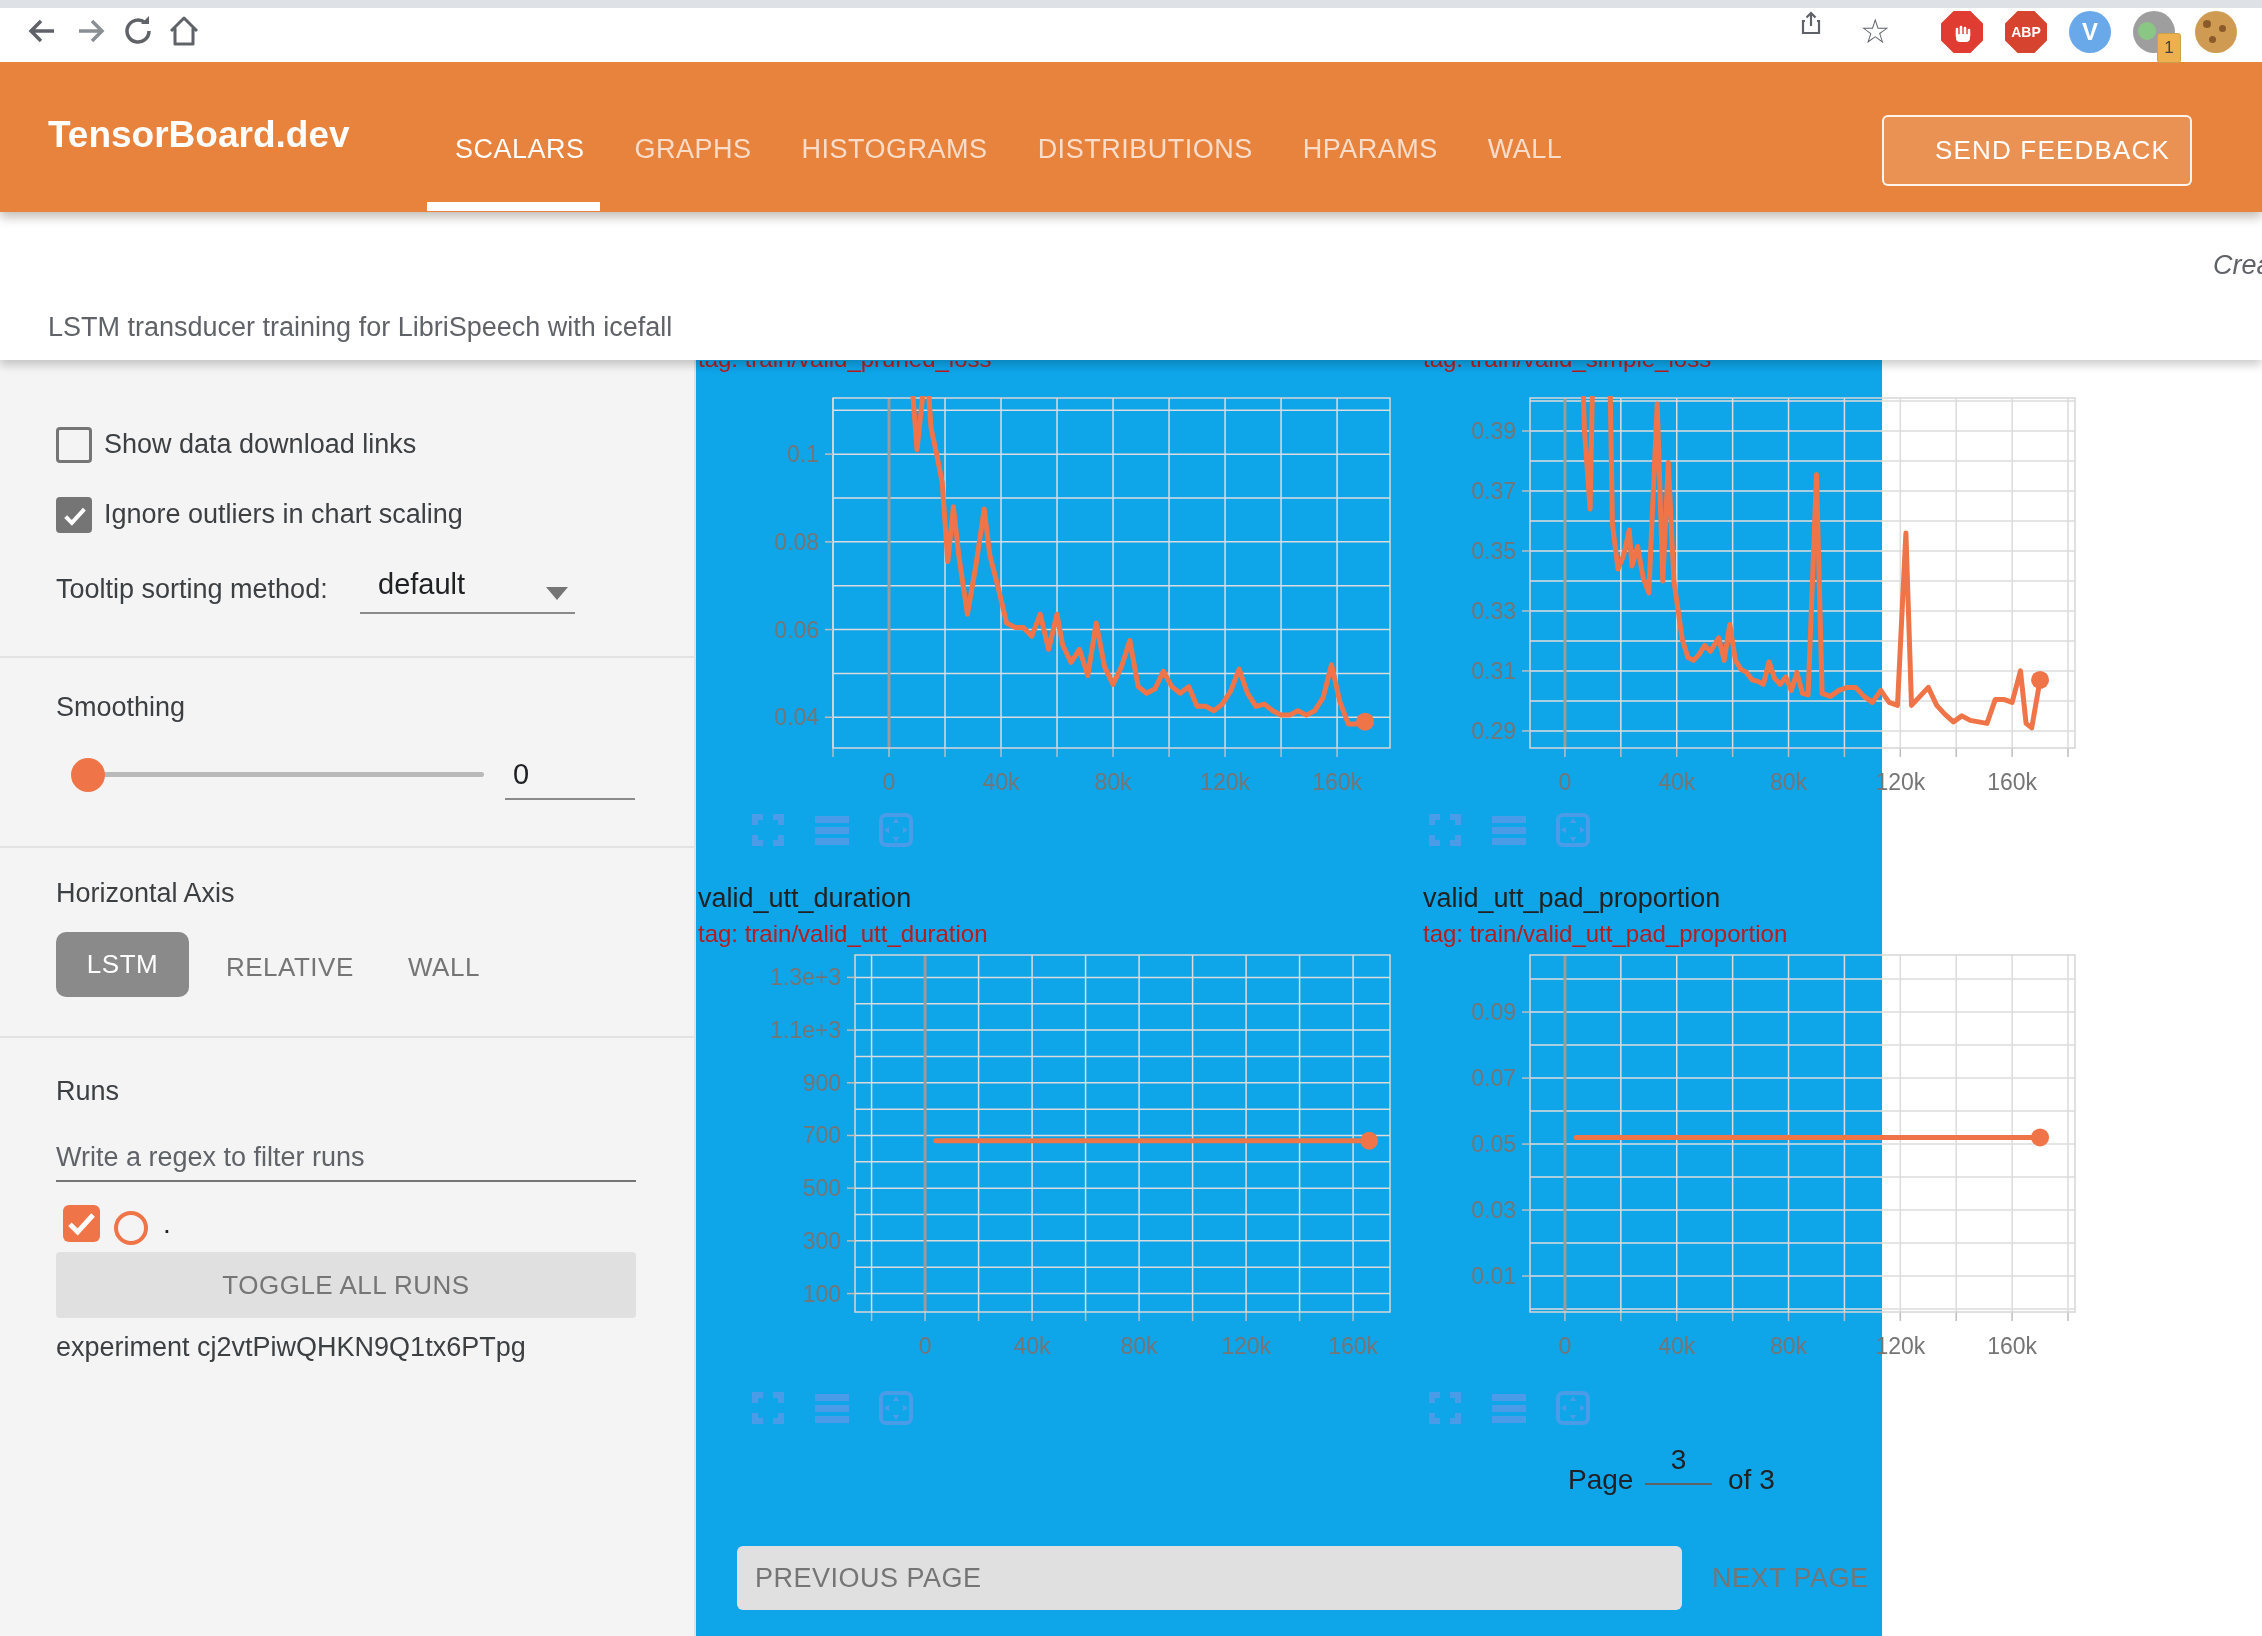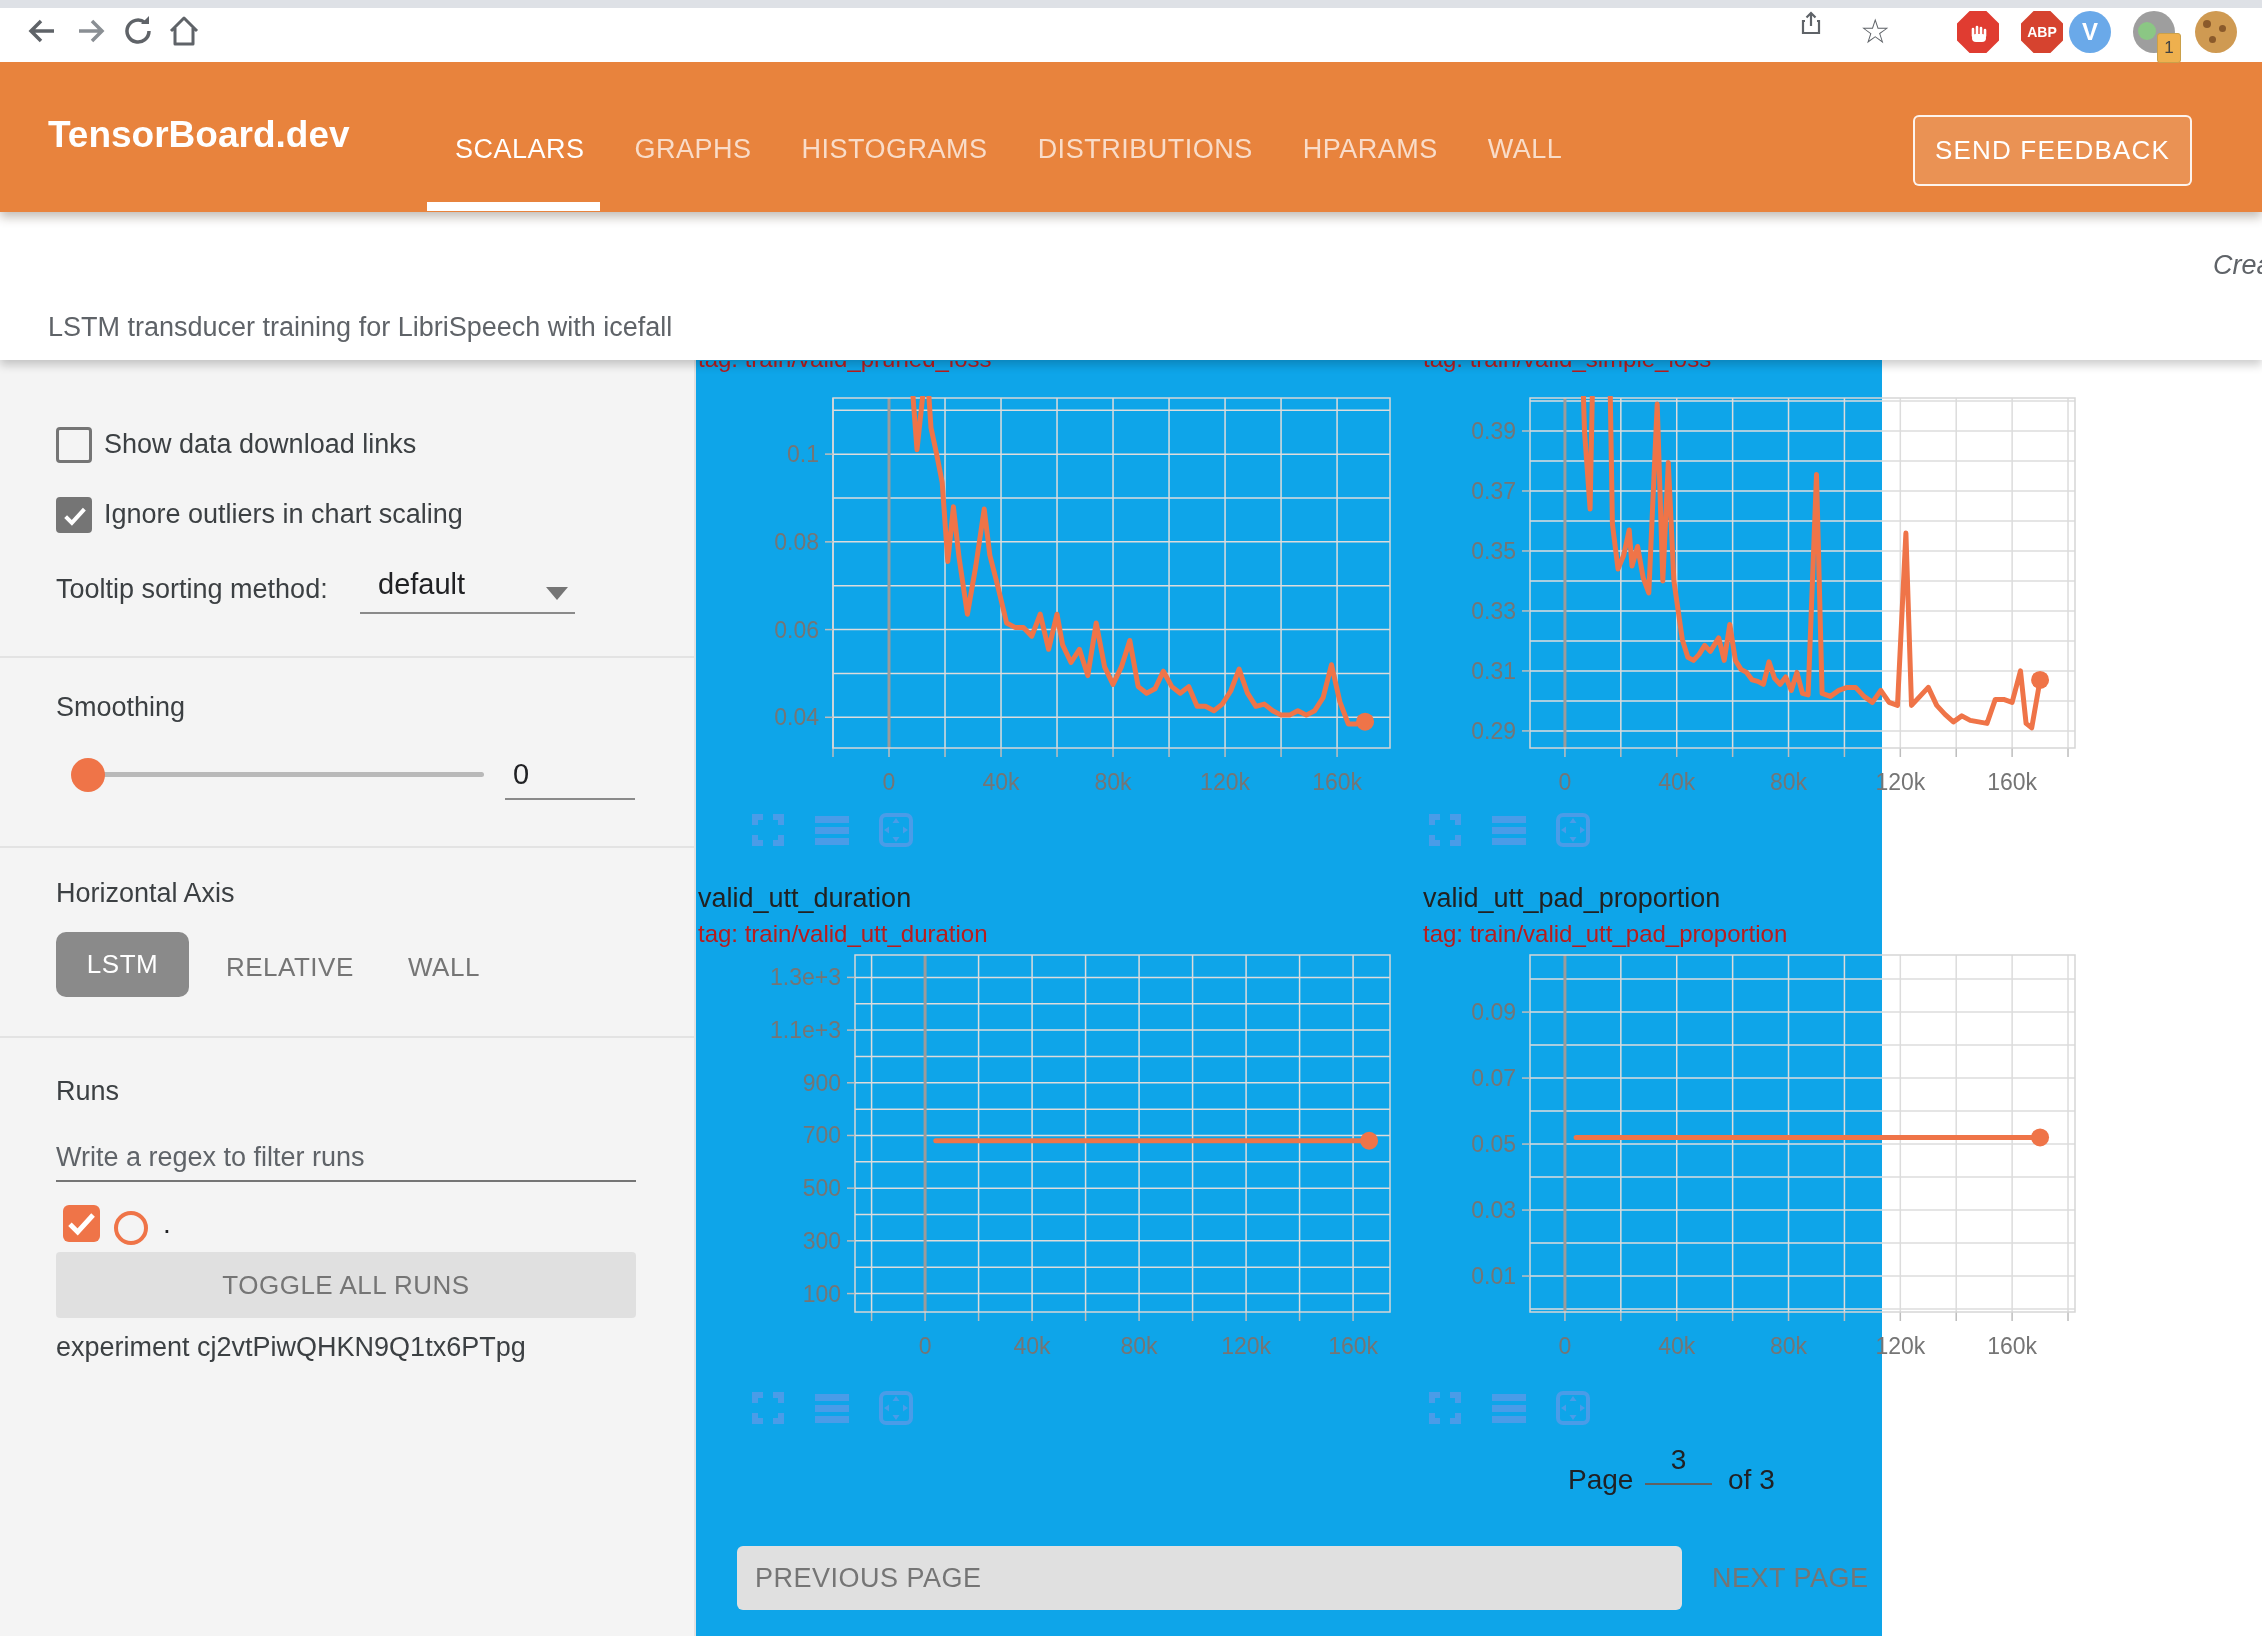--- a/index.html
+++ b/index.html
@@ -10,34 +10,34 @@
   .tabstrip{position:absolute;top:0;left:0;width:100%;height:8px;background:#dee1e6;}
   .navicon{position:absolute;top:13px;width:36px;height:36px;}
   .urlbar{position:absolute;left:283px;top:9px;width:1624px;height:46px;border-radius:23px;
           background:#f1f3f4;display:flex;align-items:center;}
   .urltext{font-size:24.5px;color:#5f6368;margin-left:56px;white-space:nowrap;}
   .urltext .domain{color:#202124;}
   .pillicon{position:absolute;top:10px;width:26px;height:26px;}
   .star{position:absolute;left:1860px;top:8px;font-size:34px;color:#5f6368;line-height:46px;}
   .ext{position:absolute;top:11px;width:42px;height:42px;}
   .octagon{width:42px;height:42px;clip-path:polygon(30% 0,70% 0,100% 30%,100% 70%,70% 100%,30% 100%,0 70%,0 30%);
-           display:flex;align-items:center;justify-content:center;margin-left:16px;}
+           display:flex;align-items:center;justify-content:center;}
   .badge1{position:absolute;left:24px;top:22px;width:22px;height:28px;background:#eeb04e;border:1px solid #caa04a;
           border-radius:3px;font-size:17px;color:#424242;display:flex;align-items:center;justify-content:center;z-index:21;}
   
   .appbar{position:absolute;top:62px;left:0;width:2262px;height:150px;background:#e8833d;
           box-shadow:0 5px 10px rgba(50,30,10,.30);z-index:6;}
   .brand{position:absolute;left:48px;top:52px;font-size:37px;font-weight:bold;color:#fff;}
   .tabs{position:absolute;left:455px;top:72px;display:flex;gap:50px;}
   .tab{font-size:27px;letter-spacing:.5px;color:rgba(255,255,255,.72);cursor:pointer;}
   .tab.active{color:#fff;}
   .tab-underline{position:absolute;left:427px;top:140px;width:173px;height:9px;background:#fff;}
   .feedback{position:absolute;right:70px;top:53px;width:275px;height:67px;border:2px solid rgba(255,255,255,.9);
             border-radius:6px;background:rgba(255,255,255,.12);color:#fff;font-size:26px;letter-spacing:1.2px;
-            display:flex;align-items:center;justify-content:center;font-family:"Liberation Sans",sans-serif;}
+            display:flex;align-items:center;justify-content:center;font-family:"Liberation Sans",sans-serif;padding-left:31px;}
   
   .subheader{position:absolute;top:212px;left:0;width:2262px;height:148px;background:#fff;
              box-shadow:0 5px 9px rgba(0,0,0,.20);z-index:5;}
   .exp-title{position:absolute;left:48px;top:100px;font-size:27px;color:#5f6368;}
   .created{position:absolute;left:2213px;top:38px;font-size:27px;font-style:italic;color:#5f6368;white-space:nowrap;}
   
   .content{position:absolute;top:360px;left:0;width:1882px;height:1276px;background:#0ea5e9;}
   .sidebar{position:absolute;left:0;top:0;width:694px;height:1276px;background:#f4f4f4;border-right:2px solid #e2e2e2;}
   .sb-label{font-size:27px;color:#3c4043;position:absolute;white-space:nowrap;}
   .divider{position:absolute;left:0;width:694px;height:2px;background:#e3e3e3;}

